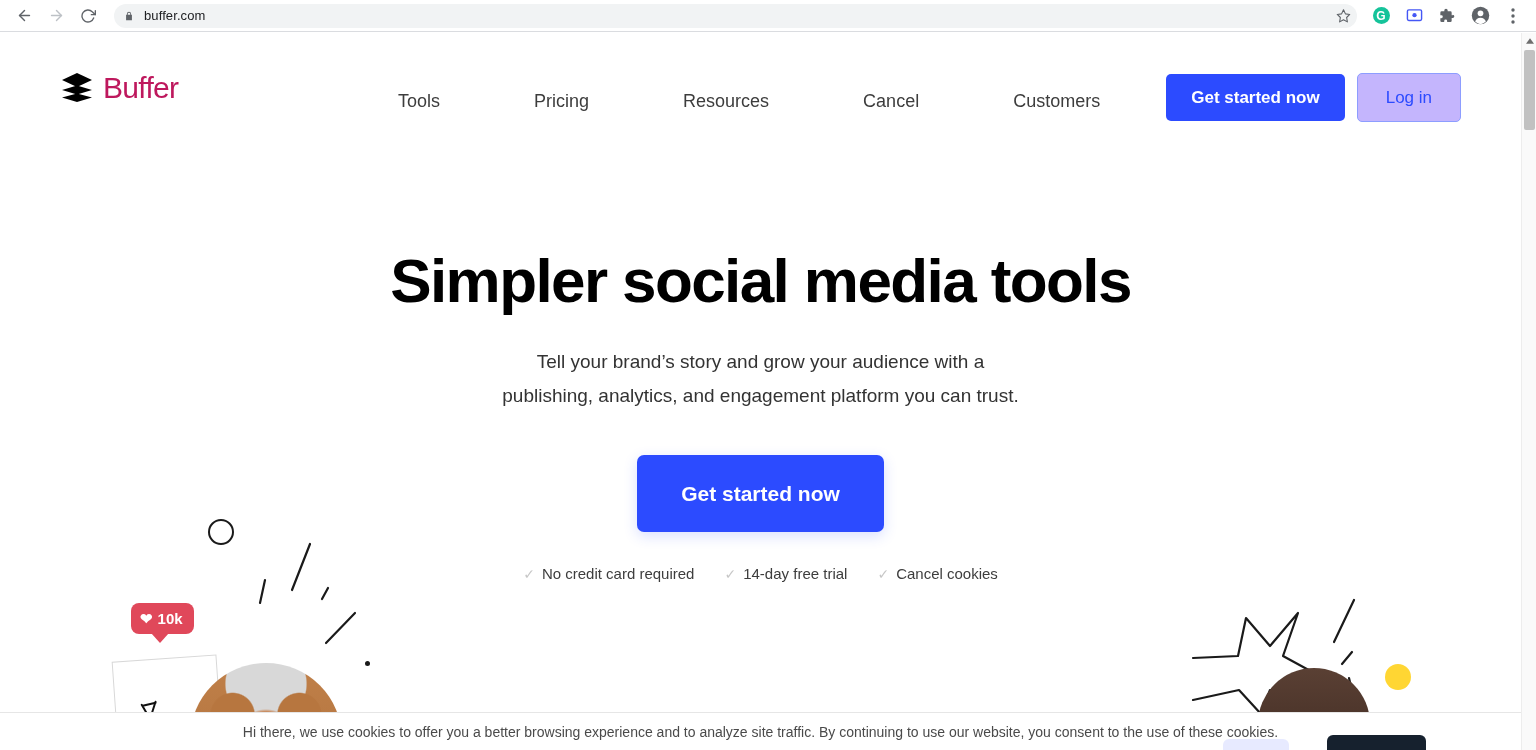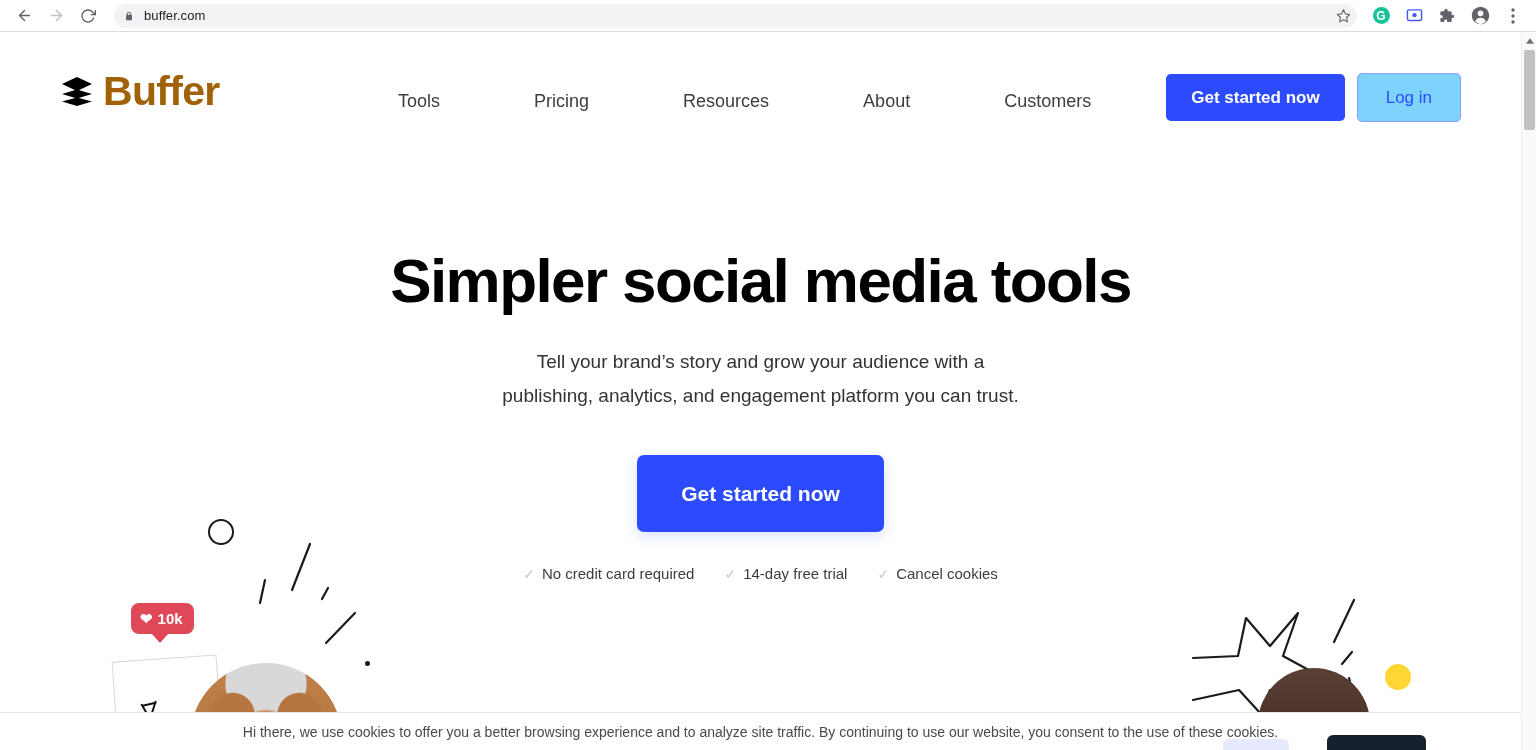--- a/index.html
+++ b/index.html
@@ -91,22 +91,22 @@
     position: absolute; top: 0; left: 0;
     width: 1521px; height: 128px;
     display: flex; align-items: center;
   }
   .logo {
     position: absolute; left: 60px; top: 38px;
     display: flex; align-items: center;
   }
   .logo-mark { width: 34px; height: 34px; margin-right: 9px; }
   .logo-text {
-    font-size: 41px; font-weight: 700;
-    letter-spacing: -0.7px; color: #a16207;
+    font-size: 30px; font-weight: 400;
+    letter-spacing: -0.7px; color: #be185d;
     line-height: 1;
   }
   .main-nav {
     position: absolute; left: 398px; top: 50px;
     display: flex; align-items: center; gap: 14px;
   }
   .nav-link {
     font-size: 18px; color: #3d3d3d;
     padding: 8px 0; margin-right: 80px;
     white-space: nowrap;
@@ -118,21 +118,21 @@
   }
   .btn-primary-sm {
     background: #2c4bff; color: #fff;
     font-size: 17px; font-weight: 600;
     border: none; border-radius: 5px;
     padding: 15px 25px;
     line-height: 1;
     white-space: nowrap;
   }
   .btn-outline-sm {
-    background: #7dd3fc; color: #2c4bff;
+    background: #c4b5fd; color: #2c4bff;
     font-size: 17px;
     border: 1px solid #8d9dff; border-radius: 5px;
     padding: 15px 28px;
     line-height: 1; margin-left: 12px;
     white-space: nowrap;
   }
 
   
   .hero {
     position: absolute; top: 128px; left: 0;
@@ -367,21 +367,21 @@
           <polygon points="17,22.5 32,26.5 17,31 2,26.5" fill="#000"></polygon>
         </svg>
       </span>
       <span class="logo-text">Buffer</span>
     </div>
 
     <nav class="main-nav">
       <a class="nav-link">Tools</a>
       <a class="nav-link">Pricing</a>
       <a class="nav-link">Resources</a>
-      <a class="nav-link">About</a>
+      <a class="nav-link">Cancel</a>
       <a class="nav-link">Customers</a>
     </nav>
 
     <div class="header-actions">
       <button class="btn-primary-sm">Get started now</button>
       <button class="btn-outline-sm">Log in</button>
     </div>
   </div>
 
   <div class="hero">

